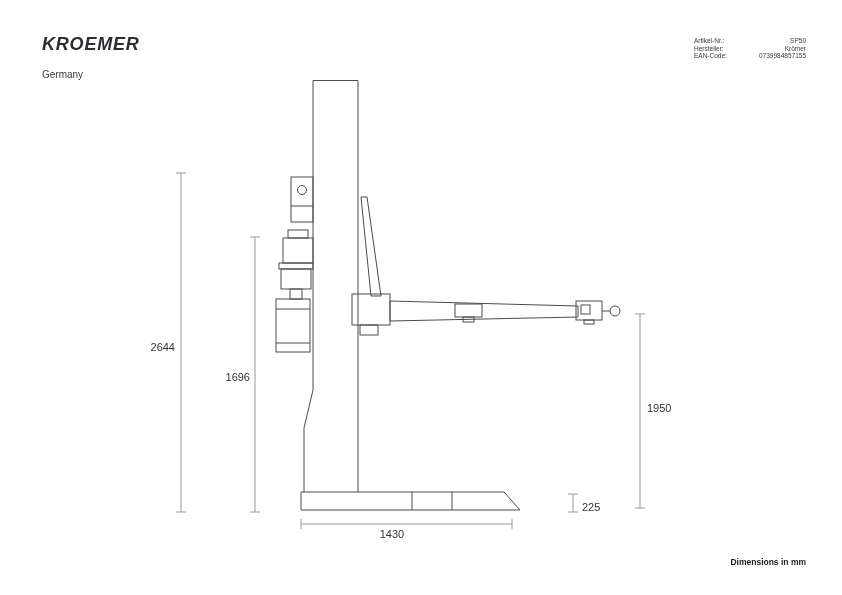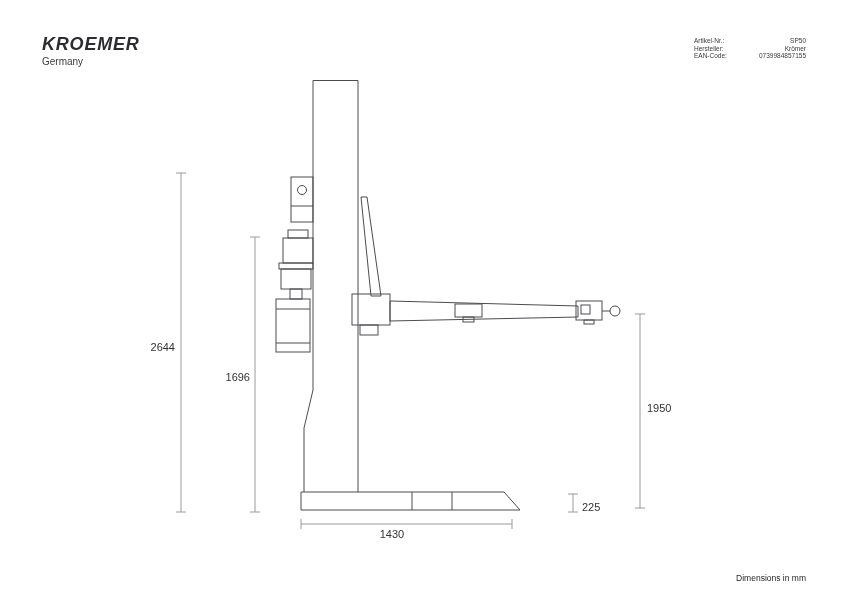--- a/index.html
+++ b/index.html
@@ -6,30 +6,30 @@
   html, body { width: 842px; height: 595px; }
   body {
     position: relative;
     background: #ffffff;
     font-family: "Liberation Sans", sans-serif;
     overflow: hidden;
     color: #2d2d31;
   }
   .logo { position: absolute; left: 42px; top: 34px; }
   .logo-text { font-size: 18px; font-weight: 800; letter-spacing: 0.8px; color: #2d2d31; font-style: italic; }
-  .logo-sub { font-size: 10px; color: #3a3a3e; margin-top: 1px; }
+  .logo-sub { font-size: 10px; color: #3a3a3e; margin-top: 14px; }
   .info-block {
     position: absolute; top: 37px; right: 36px; width: 112px;
     font-size: 6.5px; line-height: 7.6px; color: #3a3a3e;
   }
   .info-row { display: flex; justify-content: space-between; }
   .info-value { text-align: right; }
   .dims-note {
-    position: absolute; right: 36px; bottom: 12px;
-    font-size: 8.5px; font-weight: normal; color: #1f1f23;
+    position: absolute; right: 36px; bottom: 28px;
+    font-size: 8.5px; font-weight: bold; color: #1f1f23;
   }
   svg.drawing { position: absolute; left: 0; top: 0; }
 </style>
 </head>
 <body>
 
 <div class="logo">
   <div class="logo-text">KROEMER</div>
   <div class="logo-sub">Germany</div>
 </div>

